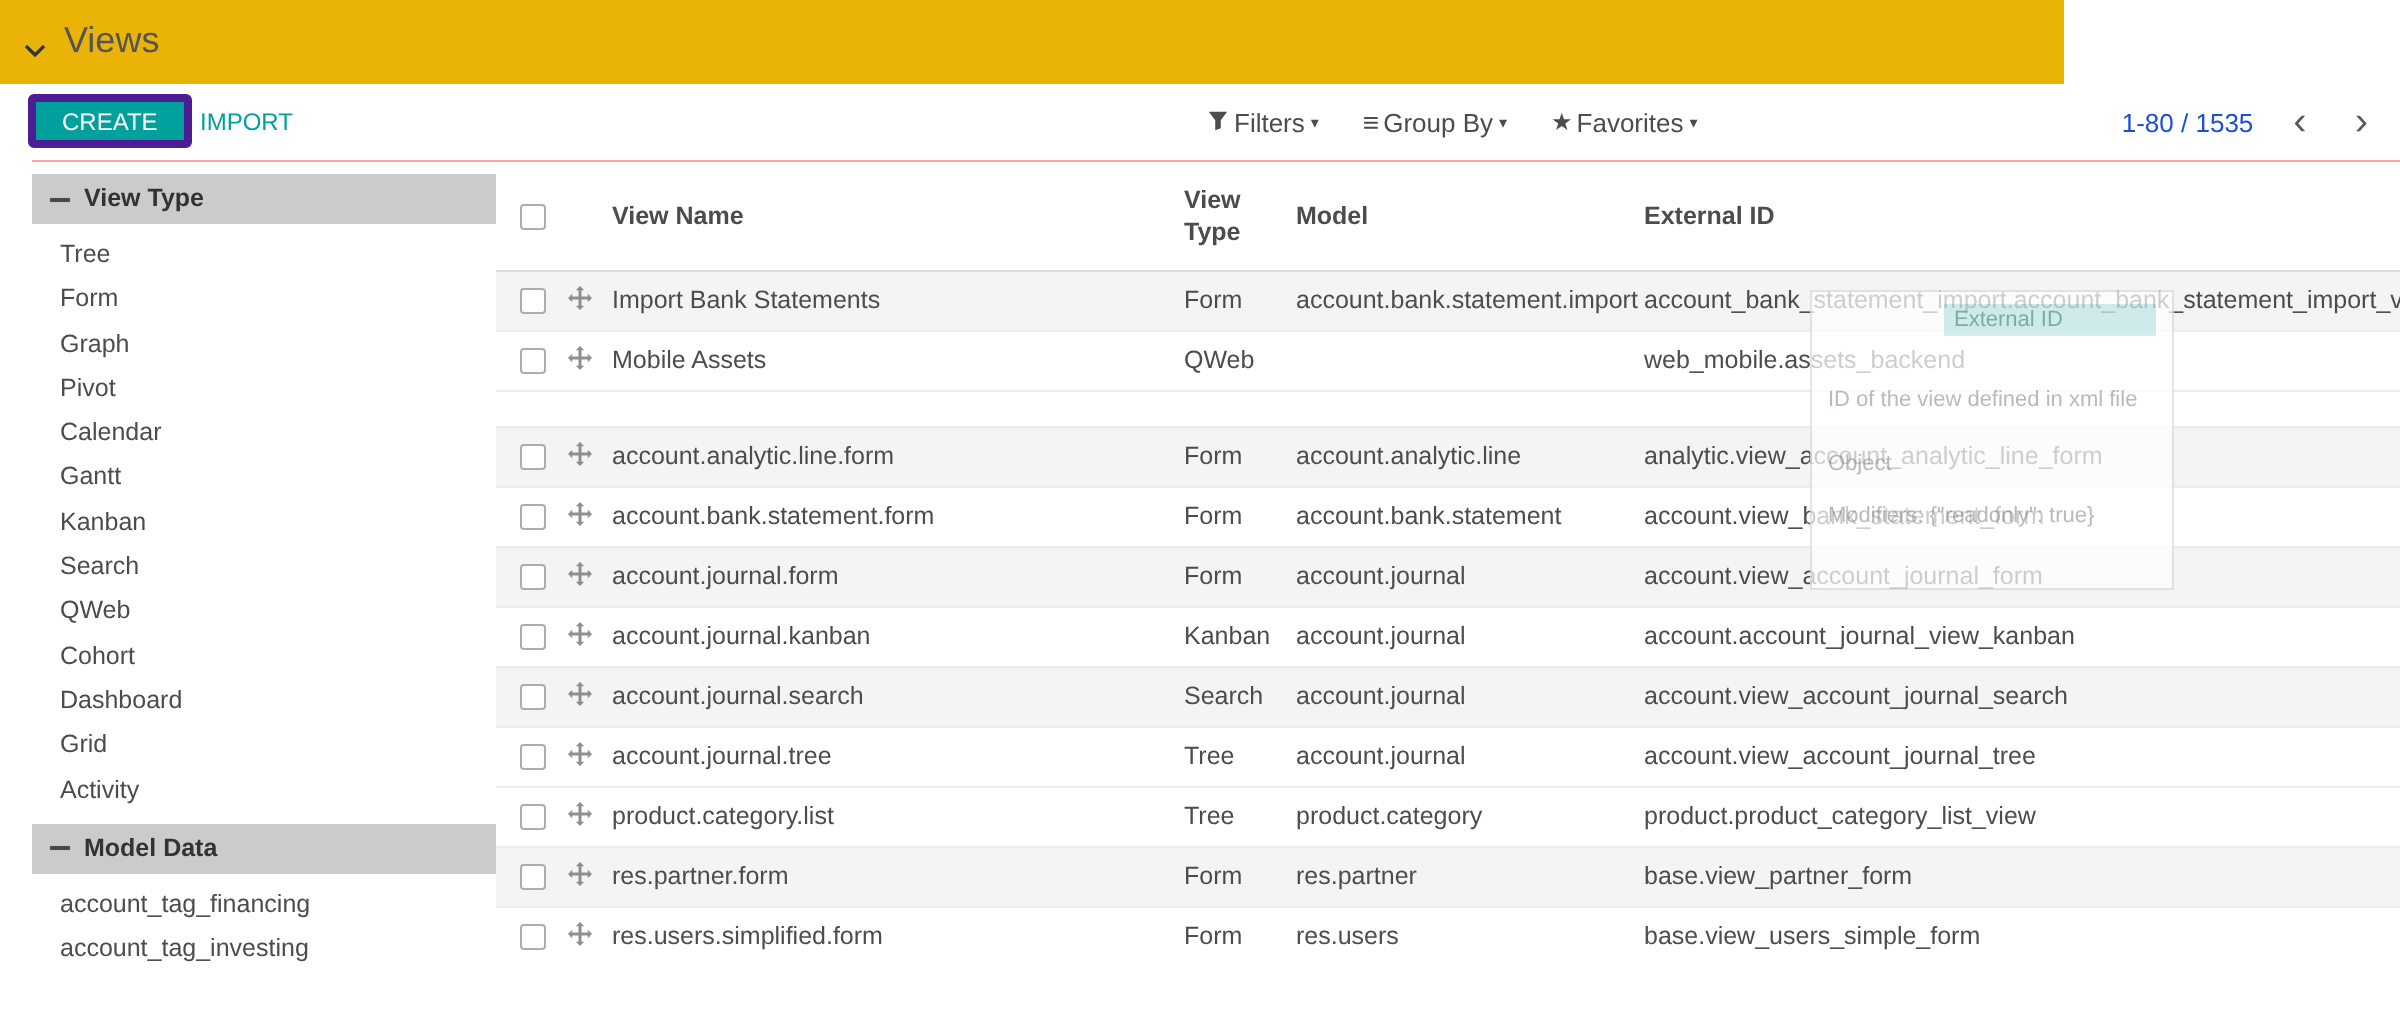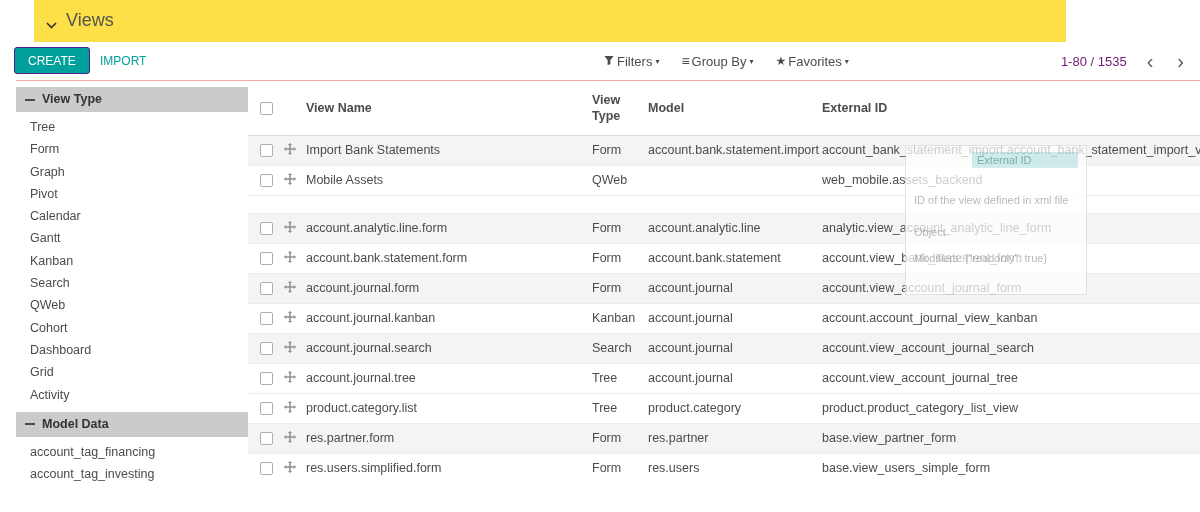--- a/index.html
+++ b/index.html
@@ -2,54 +2,54 @@
 <html><head>
 <meta charset="utf-8">
 <style>
   * { box-sizing: border-box; margin: 0; padding: 0; }
   html,body { width:1200px; height:512px; overflow:hidden; }
   body {
     font-family: "Liberation Sans", "DejaVu Sans", sans-serif;
     color:#4c4c4c; background:#fff; position:relative; font-size:13px;
   }
   
-  .topbar { position:absolute; left:0; top:0; width:1032px; height:42px; background:#fde047;margin-left:34px; }
+  .topbar { position:absolute; left:0; top:0; width:1032px; height:42px; background:#eab308; }
   .breadcrumb-wrap { position:absolute; left:12px; top:10px; display:flex; align-items:center; gap:9px; }
   .breadcrumb-title { font-size:18px; color:#545454; }
   .chev-down { width:11px; height:7px; display:inline-block; }
   .search-box {
     position:absolute; left:625px; top:7px; width:562px; height:28px;
     border:1px solid #d9d9d9; border-bottom-color:#b9b9b9; background:#fff;
     display:flex; align-items:center; padding:0 6px 0 3px;
   }
   .facet { display:flex; align-items:stretch; height:21px; border:1px solid #a9dbd9; border-radius:2px; overflow:hidden; }
   .facet-icon { width:21px; background:#00a09d; display:flex; align-items:center; justify-content:center; }
   .facet-body { background:#bfe9e7; color:#2e4a49; display:flex; align-items:center; gap:6px; padding:0 7px; font-size:12.5px; }
   .facet-close { color:#55706f; font-size:12px; cursor:pointer; }
   .search-input { flex:1; border:0; outline:0; font-size:13px; color:#666; margin-left:8px; font-family:inherit; background:transparent; }
   .search-input::placeholder { color:#b9b9b9; }
   .magnifier { margin-left:4px; flex:0 0 auto; }
   
   .controlbar { position:absolute; left:0; top:42px; width:1200px; height:38px; background:#fff; }
   .btn-create {
     position:absolute; left:14px; top:5px; height:27px; padding:0 13px;
-    background:#00a09d; border:1px solid #4c1d95; color:#fff; font-size:12px;
+    background:#00a09d; border:4px solid #4c1d95; color:#fff; font-size:12px;
     border-radius:3px; cursor:pointer; font-family:inherit;
   }
   .btn-import {
     position:absolute; left:94px; top:5px; height:27px; padding:0 6px;
     background:transparent; border:0; color:#00a09d; font-size:12px; cursor:pointer; font-family:inherit;
   }
   .view-switchers { position:absolute; left:603px; top:0; height:38px; display:flex; align-items:center; gap:22px; }
   .switcher { display:flex; align-items:center; gap:2px; color:#4c4c4c; font-size:13px; cursor:pointer; }
   .caret { font-size:8px; color:#4c4c4c; margin-left:1px; }
   .groupby-glyph { font-size:14px; color:#4c4c4c; }
   .star-glyph { font-size:12px; color:#4c4c4c; }
   .pager { position:absolute; right:12px; top:0; height:38px; display:flex; align-items:center; gap:16px; }
-  .pager-range { font-size:13px; color:#701a75; }
+  .pager-range { font-size:13px; color:#1d4ed8; }
   .pager-btn { background:none; border:0; font-size:20px; line-height:20px; color:#5a5a5a; cursor:pointer; padding:0 4px; font-family:inherit; }
   
   .content { position:absolute; left:16px; top:80px; width:1200px; bottom:0; border-top:1px solid #fca5a5; }
   
   .sidebar { position:absolute; left:0; top:0; width:232px; height:432px; background:#fff; }
   .side-header {
     margin-top:6px; height:25px; line-height:25px; background:#cbcbcb; color:#333;
     font-weight:700; font-size:12.5px; padding-left:9px; display:flex; align-items:center; gap:7px;
   }
   .minus-glyph { width:10px; height:2px; background:#4a4a4a; display:inline-block; }

